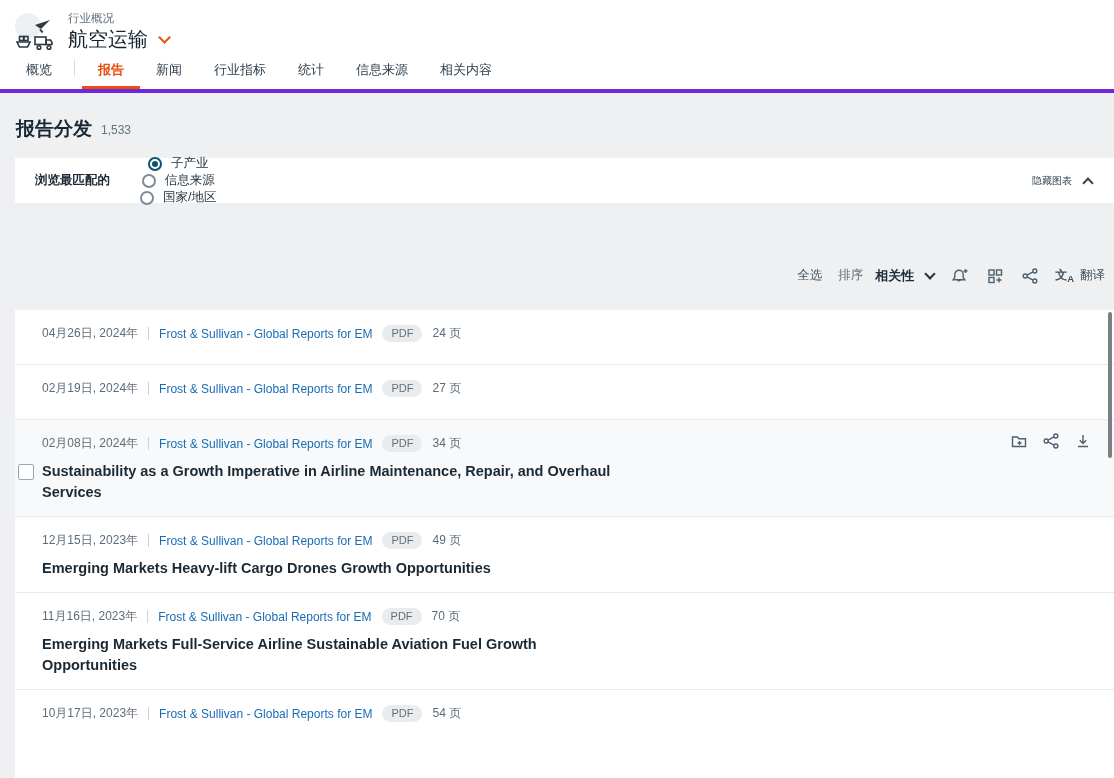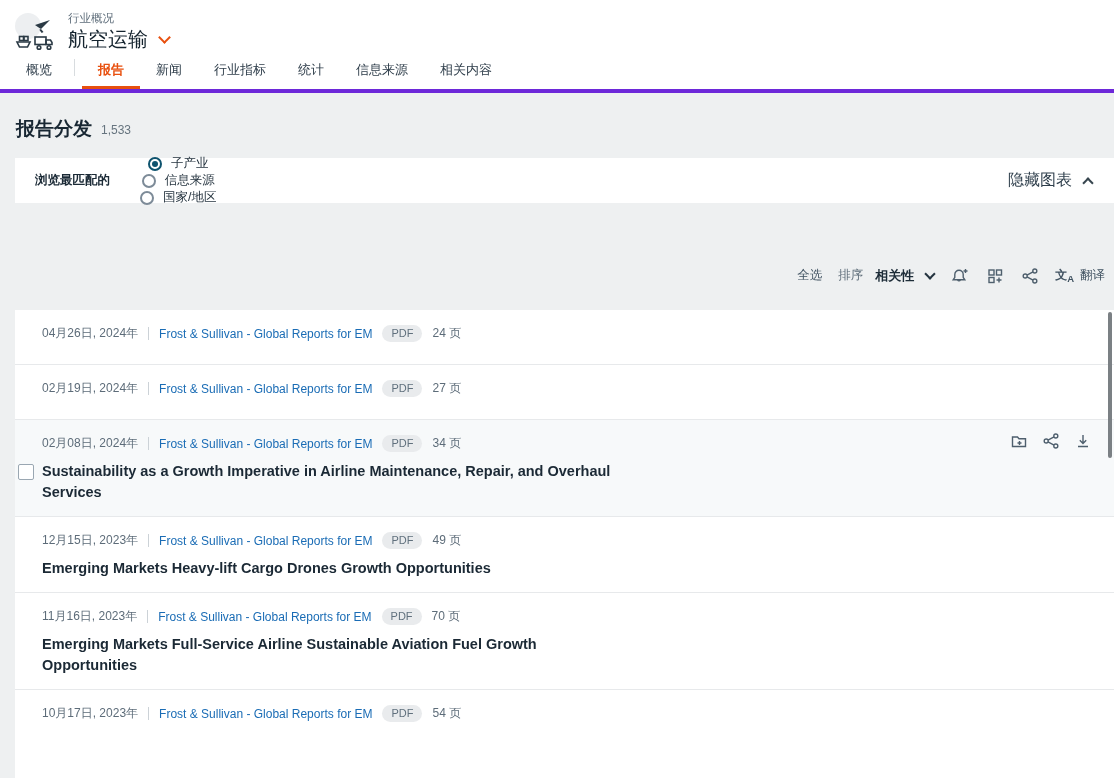--- a/index.html
+++ b/index.html
@@ -27,21 +27,21 @@
   
   .section-heading{position:absolute;top:118px;left:16px;display:flex;align-items:flex-end;gap:9px;}
   .section-heading h2{margin:0;font-size:19px;font-weight:700;color:#182733;line-height:21px;}
   .section-count{font-size:12px;color:#66747f;padding-bottom:2px;}
   .filter-card{position:absolute;top:158px;left:15px;right:0;height:45px;background:#fff;display:flex;align-items:center;padding:0 22px 0 20px;box-sizing:border-box;}
   .filter-label{font-size:12.5px;font-weight:700;color:#1b2a36;margin-right:30px;}
   .radio-opt{display:flex;align-items:center;gap:9px;margin-right:30px;font-size:12.5px;color:#1f2e3a;cursor:pointer;}
   .radio-circle{width:14px;height:14px;border:2px solid #7d8b98;border-radius:50%;box-sizing:border-box;position:relative;background:#fff;}
   .radio-opt.selected .radio-circle{border-color:#0e536e;}
   .radio-opt.selected .radio-circle::after{content:"";position:absolute;left:2px;top:2px;width:6px;height:6px;border-radius:50%;background:#0e536e;}
-  .hide-chart{margin-left:auto;display:flex;align-items:center;gap:12px;font-size:16px;color:#2f3f4c;cursor:pointer;}
+  .hide-chart{margin-left:auto;display:flex;align-items:center;gap:12px;font-size:10px;color:#2f3f4c;cursor:pointer;}
   
   .toolbar{position:absolute;top:266px;right:9px;display:flex;align-items:center;gap:16px;font-size:12.5px;color:#3f5160;}
   .tb-link{cursor:pointer;}
   .tb-sort-label{color:#5d6c79;}
   .tb-sort{display:flex;align-items:center;gap:12px;cursor:pointer;margin-left:-4px;}
   .tb-sort-value{font-size:13px;font-weight:700;color:#1d2c38;}
   .tb-icon{width:19px;height:19px;cursor:pointer;display:flex;align-items:center;justify-content:center;}
   .tb-icon svg{display:block;}
   .translate-ctl{display:flex;align-items:center;gap:6px;cursor:pointer;}
   .txt-icon{font-size:12px;color:#3f5160;font-weight:700;letter-spacing:0;}

